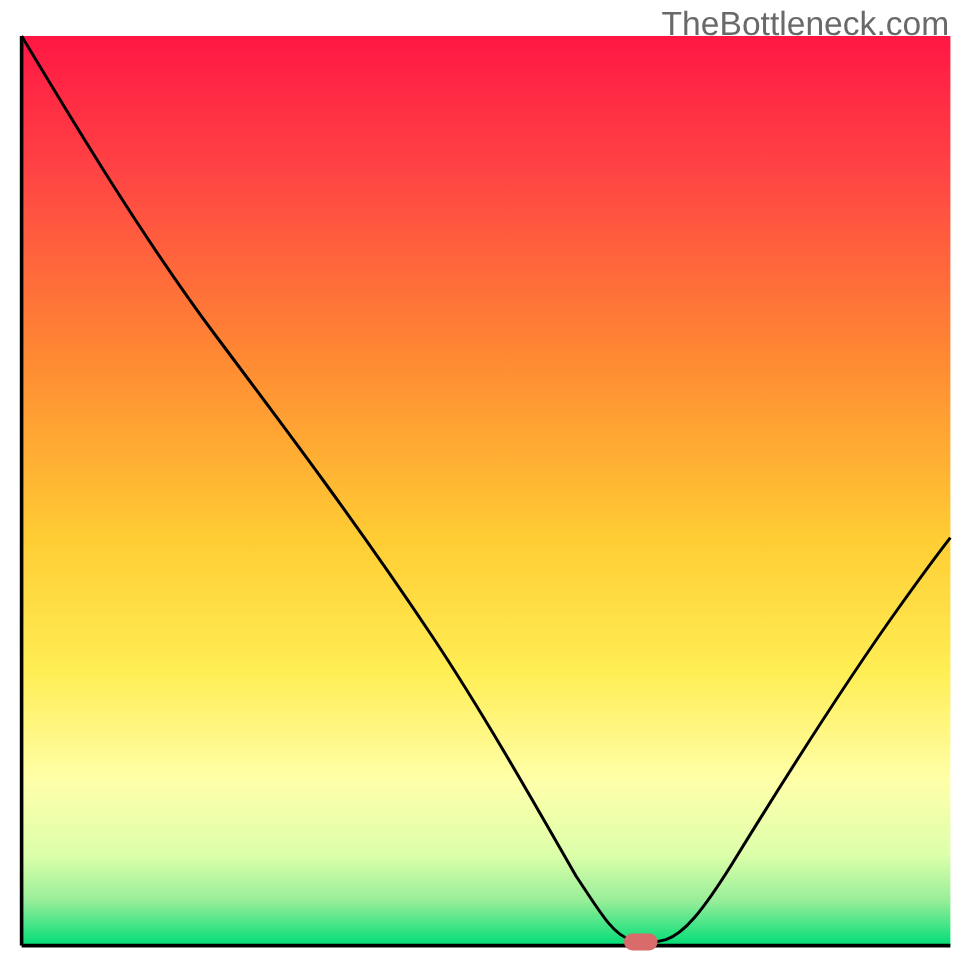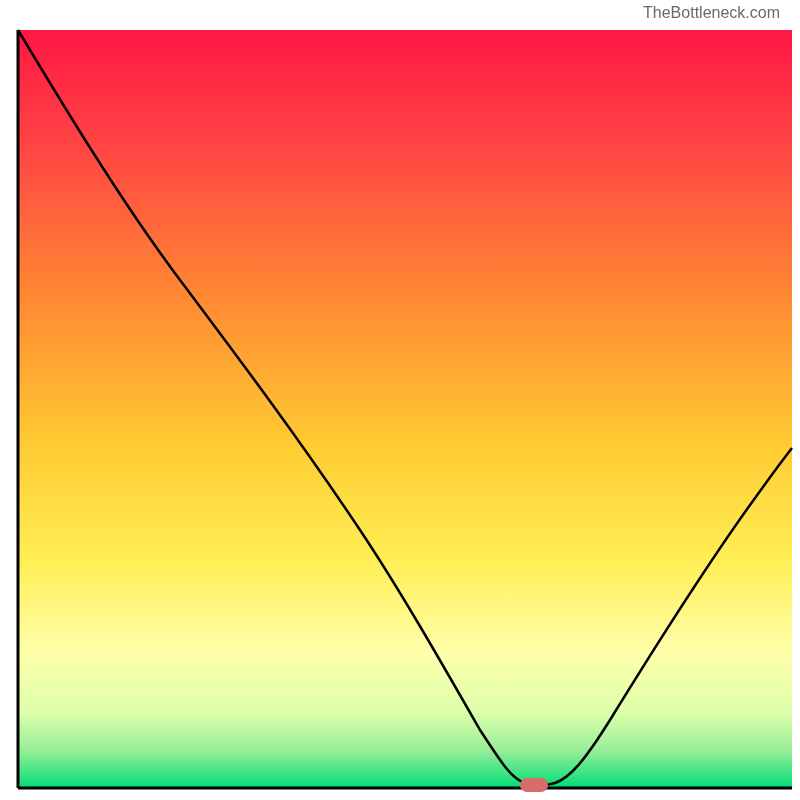--- a/index.html
+++ b/index.html
@@ -9,22 +9,22 @@
     font-family: Arial, sans-serif;
   }
   .container {
     width: 800px;
     height: 800px;
     position: relative;
   }
   .watermark {
     position: absolute;
     top: 4px;
-    right: 20px;
-    font-size: 16px;
+    right: 9px;
+    font-size: 28px;
     color: #696969;
     font-weight: normal;
     z-index: 10;
   }
   svg {
     display: block;
   }
 </style>
 </head>
 <body>

